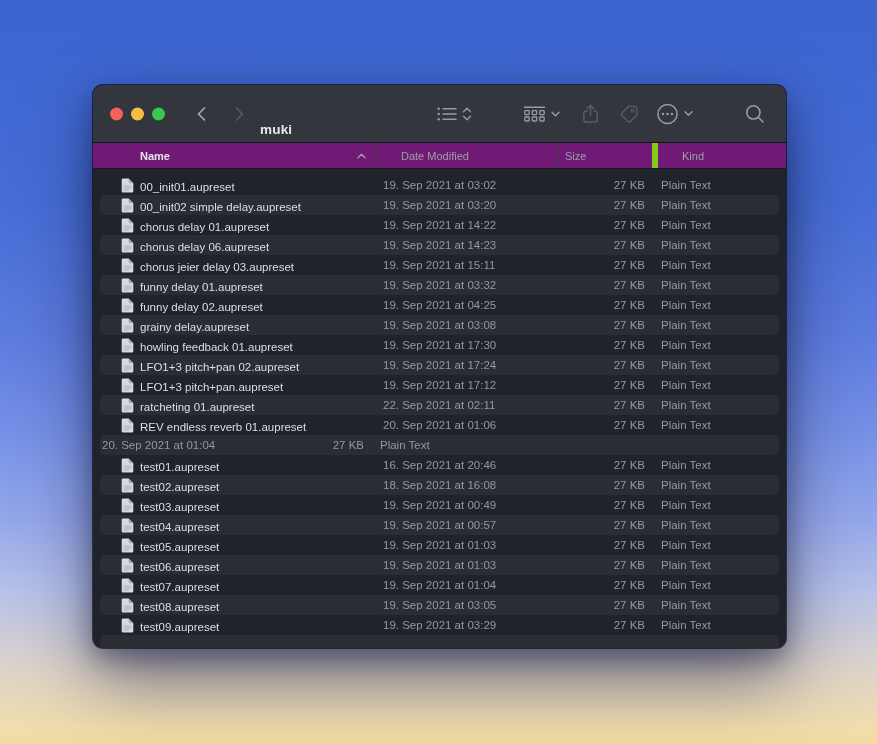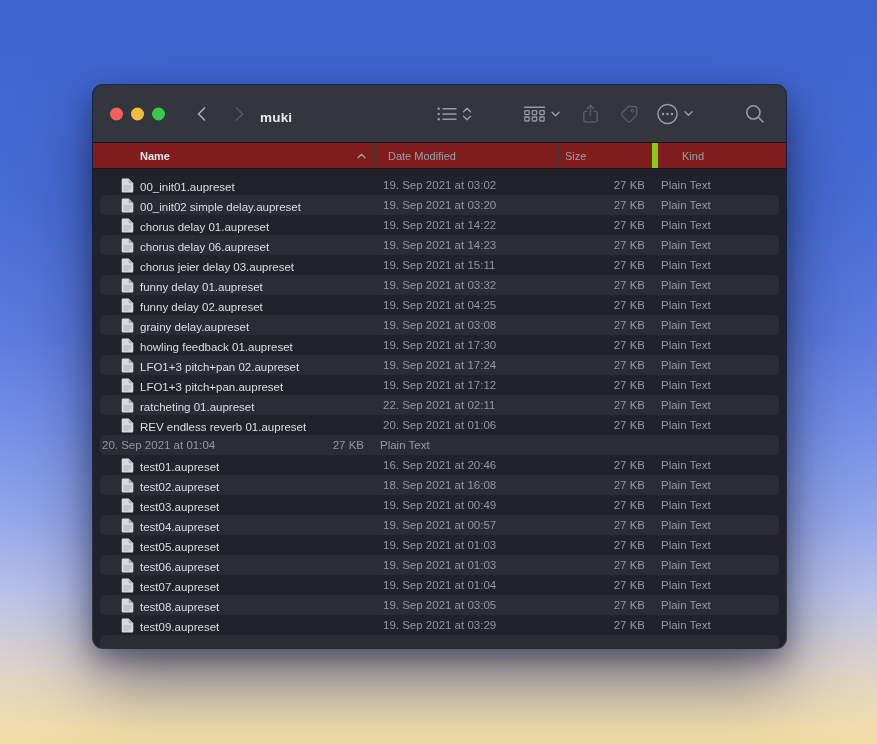--- a/index.html
+++ b/index.html
@@ -29,36 +29,36 @@
   }
   .traffic { position: absolute; left: 17px; top: 50%; transform: translateY(-50%); display: flex; gap: 8px; }
   .light { width: 13px; height: 13px; border-radius: 50%; border: none; padding: 0; }
 
   .tb-btn {
     position: absolute; top: 50%; transform: translateY(-50%);
     display: flex; align-items: center; gap: 5px;
     background: none; border: none; padding: 2px; cursor: default;
   }
   .win-title {
-    position: absolute; left: 167px; top: 4px; line-height: 58px;
+    position: absolute; left: 167px; top: 16px; line-height: 58px;
     font-size: 13.5px; font-weight: 700; color: #e8e9eb; letter-spacing: .2px;
   }
   svg { display: block; }
   .ic  { stroke: #969ba5; fill: none; stroke-width: 1.5; stroke-linecap: round; stroke-linejoin: round; }
   .icf { fill: #969ba5; }
   .ic-dim  { stroke: #565b66; fill: none; stroke-width: 1.5; stroke-linecap: round; stroke-linejoin: round; }
 
   
   .list-header {
-    height: 26px; background: #7f1d1d; border-bottom: 1px solid #17181d;
+    height: 26px; background: #701a75; border-bottom: 1px solid #17181d;
     display: flex; align-items: stretch; font-size: 11px; color: #9ba0a8;
   }
   .hcell { display: flex; align-items: center; }
   .h-name { width: 281px; padding-left: 47px; padding-right: 8px; color: #e4e6e9; font-weight: 700; justify-content: space-between; }
-  .h-date { width: 184px; padding-left: 13px; border-left: 1px solid #383b42; }
+  .h-date { width: 184px; padding-left: 26px; border-left: 1px solid #383b42; }
   .h-size { width: 94px;  padding-left: 6px; border-left: 1px solid #383b42; }
   .h-kind { flex: 1;      padding-left: 24px; border-left: 6px solid #84cc16; }
 
   
   .list-body { padding-top: 6px; }
   .row { position: relative; height: 20px; display: flex; align-items: center; font-size: 11.5px; color: #94989f; }
   .row.alt::before, .trailing-stripe::before {
     content: ""; position: absolute; top: 0; bottom: 0; left: 7px; right: 7px;
     background: #2a2d34; border-radius: 5px;
   }

